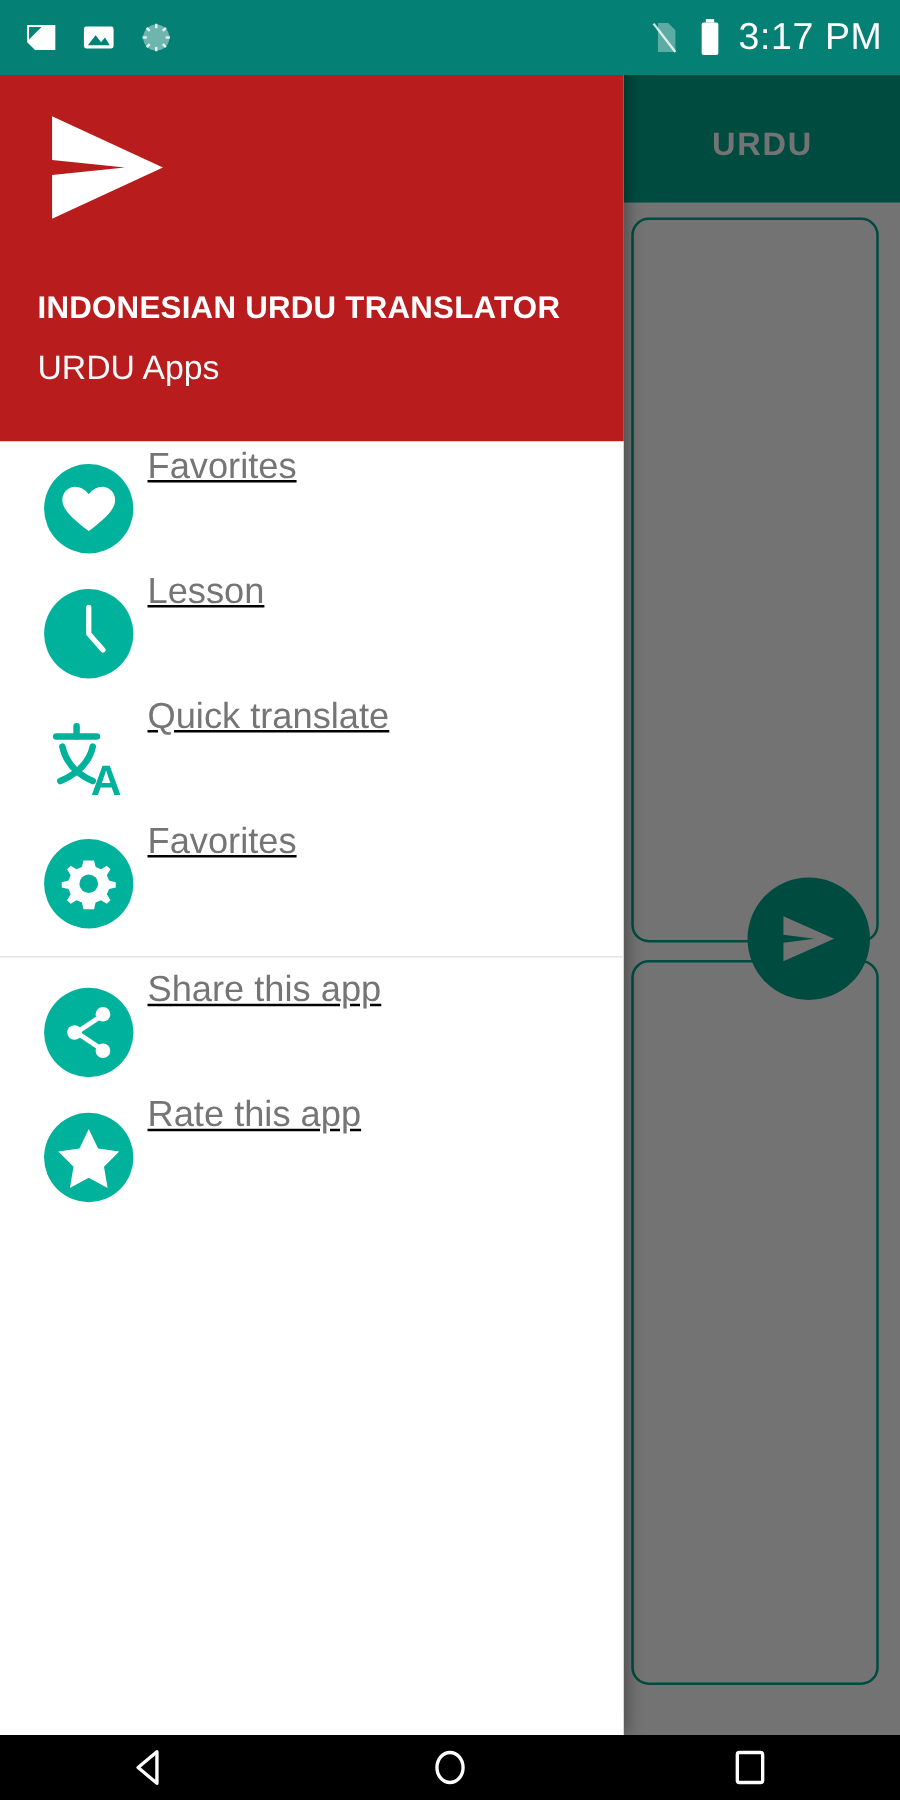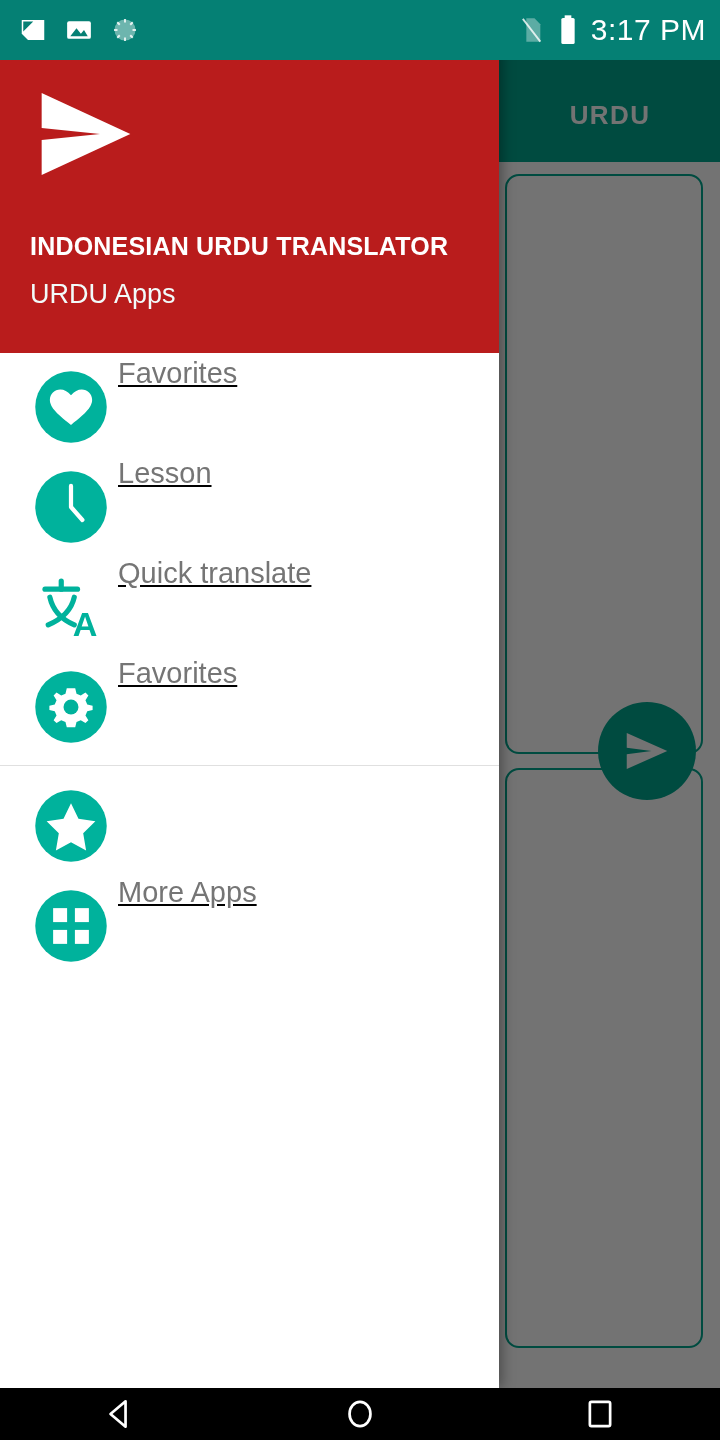--- a/index.html
+++ b/index.html
@@ -226,42 +226,46 @@
       </span>
       <span class="menu-label">Favorites</span>
     </div>
 
   </div>
 
   <div id="menu-divider"></div>
 
   <div id="menu-secondary">
 
+    <div class="menu-item">
+      <span class="menu-icon">
+        <svg width="78" height="78" viewBox="0 0 48 48">
+          <circle cx="24" cy="24" r="22" fill="#00b29c"></circle>
+          <g stroke="#ffffff" stroke-width="2.4">
+            <line x1="18" y1="24" x2="30" y2="16"></line>
+            <line x1="18" y1="24" x2="30" y2="32"></line>
+          </g>
+          <circle cx="31" cy="15" r="3.6" fill="#ffffff"></circle>
+          <circle cx="17" cy="24" r="3.6" fill="#ffffff"></circle>
+          <circle cx="31" cy="33" r="3.6" fill="#ffffff"></circle>
+        </svg>
+      </span>
+      <span class="menu-label">Share this app</span>
+    </div>
 
     <div class="menu-item">
       <span class="menu-icon">
         <svg width="78" height="78" viewBox="0 0 48 48">
           <circle cx="24" cy="24" r="22" fill="#00b29c"></circle>
           <path d="M24 10 L28.6 19.6 L39 21 L31.5 28.5 L33.3 39 L24 34 L14.7 39 L16.5 28.5 L9 21 L19.4 19.6 Z" fill="#ffffff"></path>
         </svg>
       </span>
-    </div>
-
-    <div class="menu-item">
-      <span class="menu-icon">
-        <svg width="78" height="78" viewBox="0 0 48 48">
-          <circle cx="24" cy="24" r="22" fill="#00b29c"></circle>
-          <rect x="13" y="13" width="8.6" height="8.6" fill="#ffffff"></rect>
-          <rect x="26.4" y="13" width="8.6" height="8.6" fill="#ffffff"></rect>
-          <rect x="13" y="26.4" width="8.6" height="8.6" fill="#ffffff"></rect>
-          <rect x="26.4" y="26.4" width="8.6" height="8.6" fill="#ffffff"></rect>
-        </svg>
-      </span>
-      <span class="menu-label">More Apps</span>
-    </div>
+      <span class="menu-label">Rate this app</span>
+    </div>
+
 
   </div>
 </div>
 
 <div id="nav-bar">
   <div class="nav-btn">
     <svg width="38" height="38" viewBox="0 0 24 24">
       <path d="M15.5 4 L6 12 L15.5 20 Z" fill="none" stroke="#ffffff" stroke-width="1.7" stroke-linejoin="round"></path>
     </svg>
   </div>

